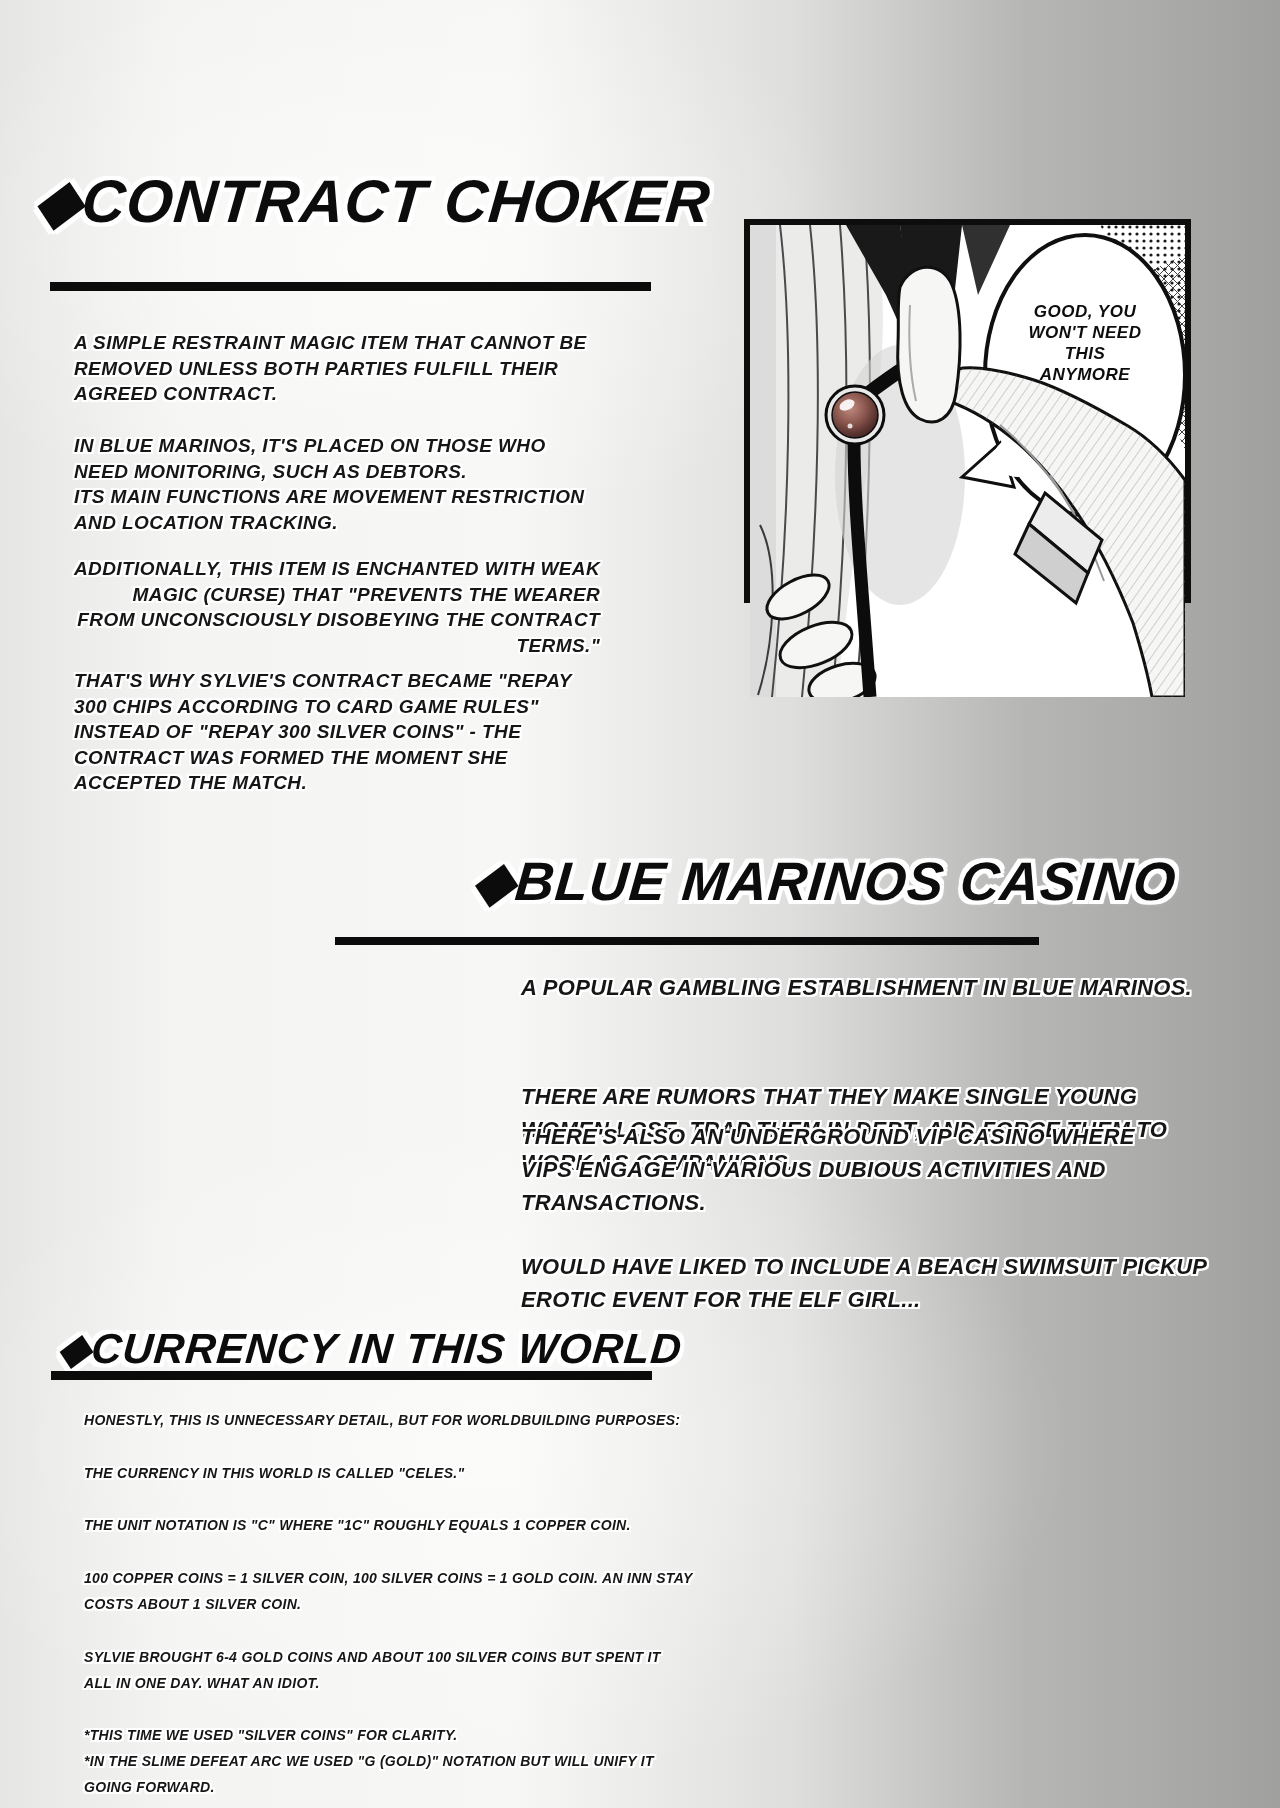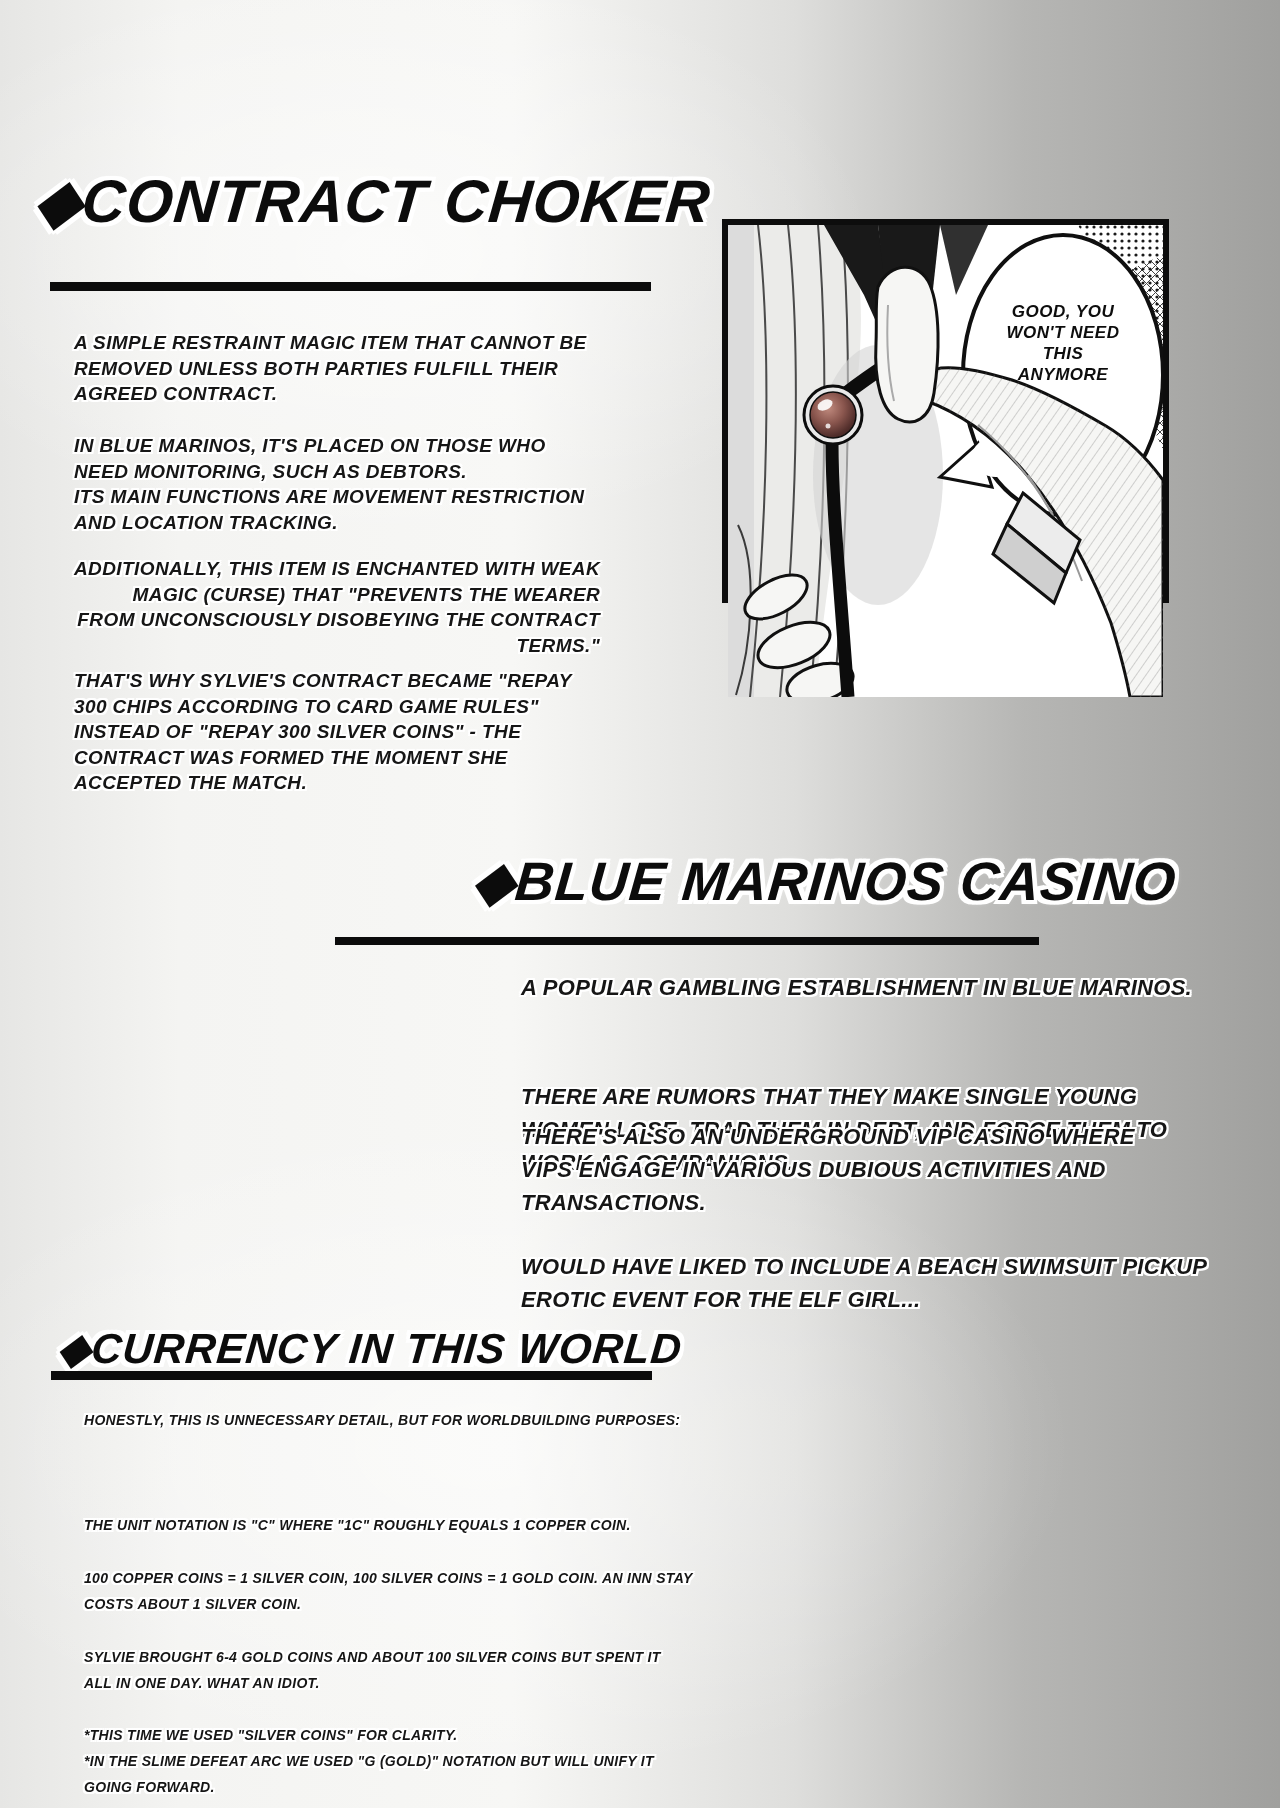--- a/index.html
+++ b/index.html
@@ -30,21 +30,21 @@
                 -2px 0 0 #fff,2px 0 0 #fff,0 -2px 0 #fff,0 2px 0 #fff;
   }
   .s1{left:74px;font-size:19px;line-height:25.5px;letter-spacing:.4px;}
   #s1p1{top:330px;} #s1p2{top:433px;} #s1p3{top:556px;text-align:right;} #s1p4{top:668px;}
   .s2{left:521px;font-size:22px;line-height:33px;letter-spacing:.3px;}
   #s2p1{top:971px;} #s2p2{top:1080px;} #s2p3{top:1120px;} #s2p4{top:1250px;}
   .s3{left:84px;font-size:14px;line-height:26px;letter-spacing:.3px;}
   #s3p1{top:1407px;} #s3p2{top:1460px;} #s3p3{top:1512px;} #s3p4{top:1565px;}
   #s3p5{top:1644px;} #s3p6{top:1722px;}
   #panel{
-    position:absolute;left:722px;top:219px;width:447px;height:384px;
+    position:absolute;left:744px;top:219px;width:447px;height:384px;
     border:6px solid #0d0d0d;box-sizing:border-box;background:#fff;
   }
   #panel svg{display:block;}
   .bubble-text{font-family:"Liberation Sans",sans-serif;font-weight:bold;font-style:italic;
     font-size:17px;letter-spacing:.5px;fill:#0d0d0d;}
 </style>
 </head>
 <body>
 
 <div id="page">
@@ -166,20 +166,21 @@
 WORK AS COMPANIONS.</div>
   <div id="s2p3" class="para s2">THERE'S ALSO AN UNDERGROUND VIP CASINO WHERE
 VIPS ENGAGE IN VARIOUS DUBIOUS ACTIVITIES AND
 TRANSACTIONS.</div>
   <div id="s2p4" class="para s2">WOULD HAVE LIKED TO INCLUDE A BEACH SWIMSUIT PICKUP
 EROTIC EVENT FOR THE ELF GIRL...</div>
 
   <div id="title-3" class="sec-title">◆CURRENCY IN THIS WORLD</div>
   <div id="rule-3" class="rule"></div>
   <div id="s3p1" class="para s3">HONESTLY, THIS IS UNNECESSARY DETAIL, BUT FOR WORLDBUILDING PURPOSES:</div>
+  <div id="s3p2" class="para s3">THE CURRENCY IN THIS WORLD IS CALLED "CELES."</div>
   <div id="s3p3" class="para s3">THE UNIT NOTATION IS "C" WHERE "1C" ROUGHLY EQUALS 1 COPPER COIN.</div>
   <div id="s3p4" class="para s3">100 COPPER COINS = 1 SILVER COIN, 100 SILVER COINS = 1 GOLD COIN. AN INN STAY
 COSTS ABOUT 1 SILVER COIN.</div>
   <div id="s3p5" class="para s3">SYLVIE BROUGHT 6-4 GOLD COINS AND ABOUT 100 SILVER COINS BUT SPENT IT
 ALL IN ONE DAY. WHAT AN IDIOT.</div>
   <div id="s3p6" class="para s3">*THIS TIME WE USED "SILVER COINS" FOR CLARITY.
 *IN THE SLIME DEFEAT ARC WE USED "G (GOLD)" NOTATION BUT WILL UNIFY IT
 GOING FORWARD.</div>
 
 </div>

